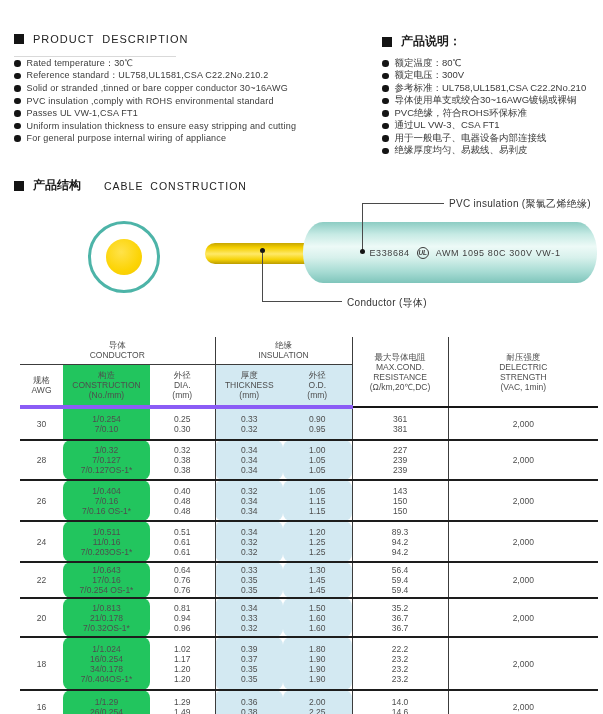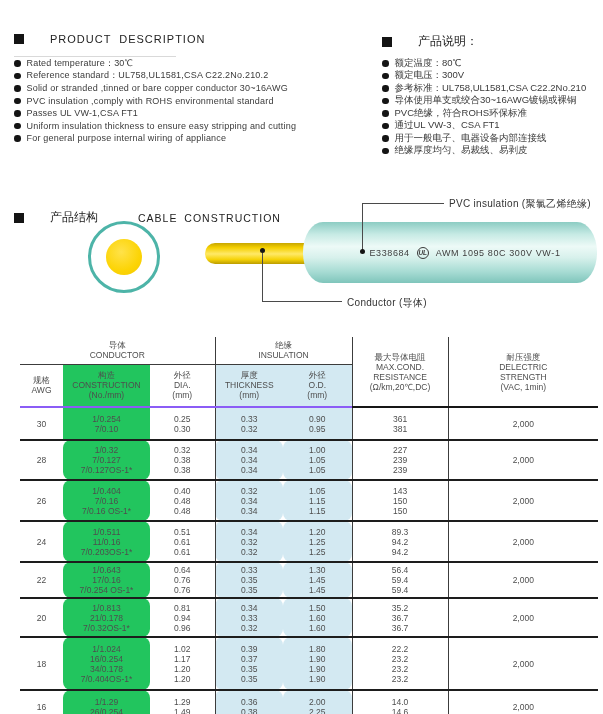--- a/index.html
+++ b/index.html
@@ -2,24 +2,24 @@
 <html><head>
 <meta charset="utf-8">
 <style>
   * { margin:0; padding:0; box-sizing:border-box; }
   html,body { background:#fff; }
   .page {
     position:relative; width:603px; height:714px; background:#ffffff;
     overflow:hidden; font-family:"Liberation Sans", sans-serif; color:#333;
   }
   
-  .sec-title { position:absolute; display:flex; align-items:center; gap:26px; white-space:nowrap; }
+  .sec-title { position:absolute; display:flex; align-items:center; gap:9px; white-space:nowrap; }
   .sq { width:10px; height:10px; background:#141414; flex:none; }
   .t-en { font-size:11px; letter-spacing:1px; word-spacing:4px; color:#222; }
-  .t-cn { font-size:12px; font-weight:normal; color:#1a1a1a; }
+  .t-cn { font-size:12px; font-weight:bold; color:#1a1a1a; }
   .t-en2 { font-size:10.5px; letter-spacing:1px; word-spacing:3px; color:#222; margin-left:14px; }
   .title-rule { position:absolute; left:14px; top:56px; width:162px; height:1px; background:#d9d9d9; }
   
   .blist { position:absolute; top:57px; }
   .blist .bullet-item { display:flex; align-items:center; gap:6px; height:12.5px; white-space:nowrap; }
   .dot { width:6.5px; height:6.5px; border-radius:50%; background:#141414; flex:none; }
   .blist-en .bullet-item span:last-child { font-size:9px; color:#3a3a3a; letter-spacing:0.2px; }
   .blist-cn { left:382px; width:221px; overflow:hidden; }
   .blist-cn .bullet-item span:last-child { font-size:9.5px; color:#3a3a3a; }
   
@@ -41,21 +41,21 @@
     font-size:6.5px; font-weight:bold; font-style:italic; color:#3a3a3a; letter-spacing:0; }
   .leader { position:absolute; background:#4a4a4a; }
   .ldot { position:absolute; width:5px; height:5px; border-radius:50%; background:#141414; }
   .dia-label { position:absolute; font-size:10px; color:#333; letter-spacing:0.3px; white-space:nowrap;text-align:right; }
   
   .spec-table { position:absolute; left:20px; top:337px; width:578px;
     border-collapse:collapse; table-layout:fixed; font-size:8.5px; color:#4e4e4e; }
   .spec-table th, .spec-table td { font-weight:normal; text-align:center; vertical-align:middle; padding:0; }
   .spec-table .hl { line-height:10px; height:10px; }
   .gh-row th { height:27px; border-bottom:1px solid #3c3c3c; }
-  .sh-row th { height:43px; border-bottom:2px solid #8b5cf6; }
+  .sh-row th { height:43px; border-bottom:4px solid #8b5cf6; }
   .vline { border-left:1px solid #3c3c3c; }
   .span2 { border-bottom:2px solid #161616 !important; }
   .yellow { background:#22c55e; }
   .blue { background:#d3e9f2; }
   .spec-table tbody tr + tr td { border-top:2px solid #1d1d1d;border-radius:8px; }
   .spec-table tbody tr:last-child td { border-bottom:2px solid #1d1d1d; }
   .cl { height:10px; line-height:10px; }
 </style>
 </head>
 <body>
@@ -130,21 +130,21 @@
       <div class="bullet-item">
         <span class="dot"></span>
         <span>用于一般电子、电器设备内部连接线</span>
       </div>
       <div class="bullet-item">
         <span class="dot"></span>
         <span>绝缘厚度均匀、易裁线、易剥皮</span>
       </div>
     </div>
 
-  <div class="sec-title" style="left:14px; top:177px;margin-top:32px;">
+  <div class="sec-title" style="left:14px; top:177px;">
     <span class="sq"></span>
     <span class="t-cn">产品结构</span>
     <span class="t-en2">CABLE CONSTRUCTION</span>
   </div>
 
   <div class="xsec-outer"></div>
   <div class="xsec-core"></div>
 
   <div class="conductor-rod"></div>
   <div class="insulation-body"></div>

